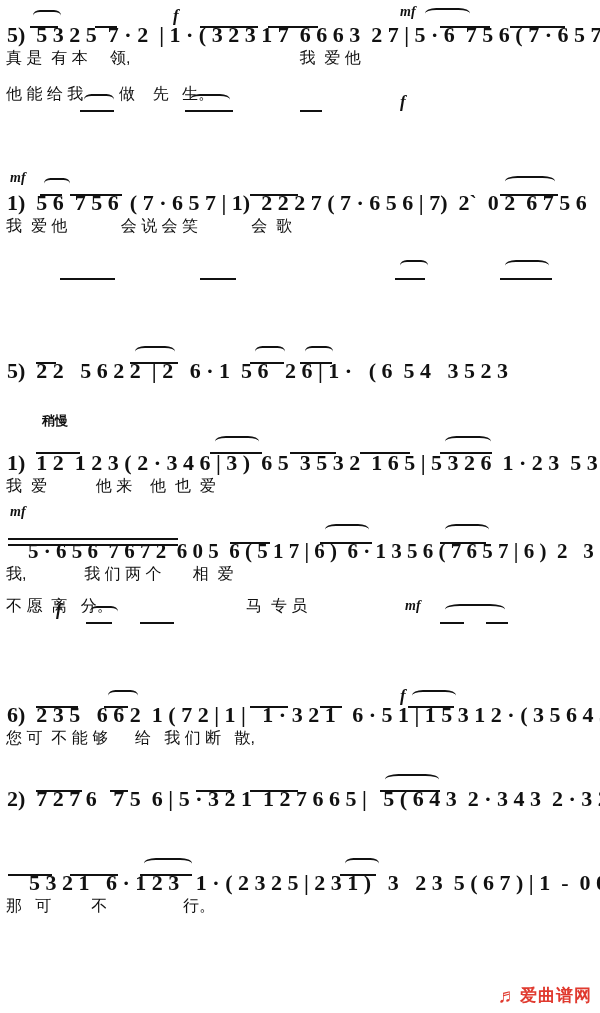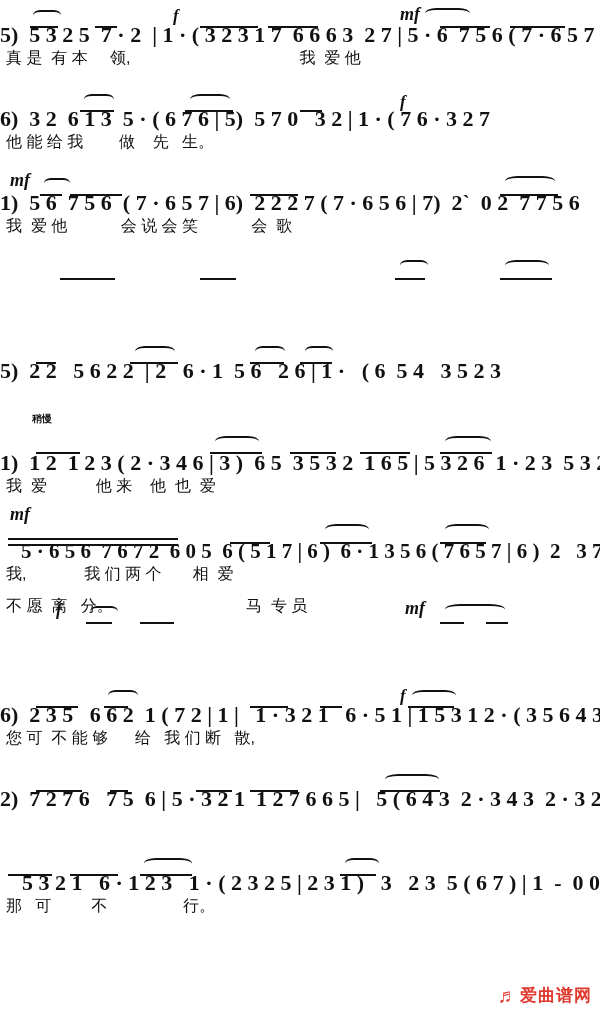--- a/index.html
+++ b/index.html
@@ -6,31 +6,31 @@
   body{
     width:600px;height:1013px;position:relative;overflow:hidden;
     font-family:"Liberation Serif", serif;color:#111;
   }
   .sheet{position:relative;width:600px;height:1013px;}
   .sysline{position:relative;height:88px;}
   .notes{
     position:relative;height:46px;
     font-family:"Liberation Serif", serif;
     font-size:22px;font-weight:bold;white-space:pre;
-    padding-left:0;letter-spacing:0px;
+    padding-left:7px;letter-spacing:0px;
     display:flex;align-items:flex-end;
   }
   .lyrics{
     position:relative;height:30px;
     font-family:"Liberation Sans", sans-serif;
     font-size:16px;white-space:pre;padding-left:6px;
   }
   .dyn{
     font-family:"Liberation Serif", serif;
-    font-style:italic;font-weight:bold;font-size:18px;
+    font-style:italic;font-weight:bold;font-size:14px;
     position:absolute;top:-2px;
   }
   .beam{
     position:absolute;height:2px;background:#111;
   }
   .slur{
     position:absolute;border-top:2px solid #111;
     border-radius:50%/100%;height:9px;width:40px;
     border-left:none;border-right:none;border-bottom:none;
   }
@@ -61,34 +61,33 @@
       <div class="beam" style="left:510px;top:26px;width:55px;"></div>
       <div class="slur" style="left:33px;top:10px;width:28px;"></div>
       <div class="slur" style="left:425px;top:8px;width:45px;"></div>
     </div>
   </div>
 
 
   <div class="sysline" style="height:84px;">
     <div class="rowwrap">
       <span class="dyn" style="left:400px;top:8px;font-size:17px;">f</span>
-      <div class="notes" style="height:48px;">6)  3 2  6 1 3  5 · ( 6 7 6 | 5)  5 7 0   3 2 | 1 · ( 7 6 · 3 2 7</div>
       <div class="lyrics">他 能 给 我        做    先   生。</div>
       <div class="beam" style="left:80px;top:26px;width:34px;"></div>
       <div class="beam" style="left:185px;top:26px;width:48px;"></div>
       <div class="beam" style="left:300px;top:26px;width:22px;"></div>
       <div class="slur" style="left:84px;top:10px;width:30px;"></div>
       <div class="slur" style="left:190px;top:10px;width:40px;"></div>
     </div>
   </div>
 
   <div class="sysline" style="height:84px;">
     <div class="rowwrap">
       <span class="dyn" style="left:10px;top:2px;">mf</span>
-      <div class="notes" style="height:48px;">1)  5 6  7 5 6  ( 7 · 6 5 7 | 6)  2 2 2 7 ( 7 · 6 5 6 | 7)  2`  0 2  7 7 5 6</div>
+      <div class="notes" style="height:48px;">1)  5 6  7 5 6  ( 7 · 6 5 7 | 1)  2 2 2 7 ( 7 · 6 5 6 | 7)  2`  0 2  6 7 5 6</div>
       <div class="lyrics">我  爱 他            会 说 会 笑            会  歌</div>
       <div class="beam" style="left:40px;top:26px;width:22px;"></div>
       <div class="beam" style="left:70px;top:26px;width:52px;"></div>
       <div class="beam" style="left:250px;top:26px;width:48px;"></div>
       <div class="beam" style="left:500px;top:26px;width:58px;"></div>
       <div class="slur" style="left:44px;top:10px;width:26px;"></div>
       <div class="slur" style="left:505px;top:8px;width:50px;"></div>
     </div>
   </div>
 
@@ -111,21 +110,21 @@
       <div class="beam" style="left:250px;top:26px;width:34px;"></div>
       <div class="beam" style="left:300px;top:26px;width:32px;"></div>
       <div class="slur" style="left:135px;top:10px;width:40px;"></div>
       <div class="slur" style="left:255px;top:10px;width:30px;"></div>
       <div class="slur" style="left:305px;top:10px;width:28px;"></div>
     </div>
   </div>
 
   <div class="sysline" style="height:88px;">
     <div class="rowwrap">
-      <span class="dyn" style="left:32px;top:-8px;font-style:normal;font-family:'Liberation Sans',sans-serif;font-size:10px;">稍慢</span>
+      <span class="dyn" style="left:42px;top:-8px;font-style:normal;font-family:'Liberation Sans',sans-serif;font-size:13px;">稍慢</span>
       <div class="notes" style="height:48px;padding-top:8px;">1)  1 2  1 2 3 ( 2 · 3 4 6 | 3 )  6 5  3 5 3 2  1 6 5 | 5 3 2 6  1 · 2 3  5 3 2 1   6 6 3</div>
       <div class="lyrics">我  爱           他 来    他  也  爱</div>
       <div class="beam" style="left:36px;top:32px;width:44px;"></div>
       <div class="beam" style="left:210px;top:32px;width:52px;"></div>
       <div class="beam" style="left:290px;top:32px;width:46px;"></div>
       <div class="beam" style="left:360px;top:32px;width:50px;"></div>
       <div class="beam" style="left:440px;top:32px;width:52px;"></div>
       <div class="slur" style="left:215px;top:16px;width:44px;"></div>
       <div class="slur" style="left:445px;top:16px;width:46px;"></div>
     </div>

